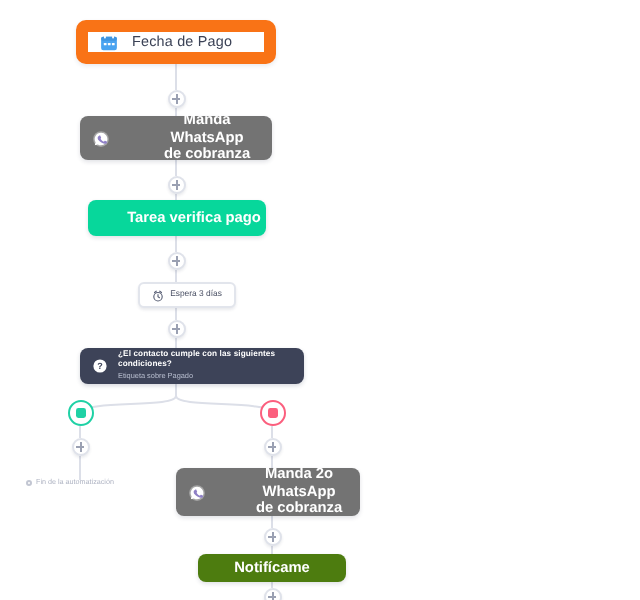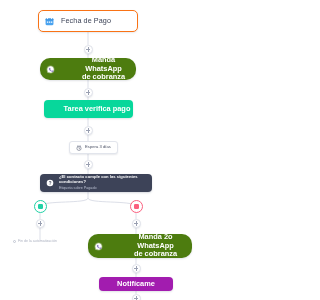--- a/index.html
+++ b/index.html
@@ -25,42 +25,41 @@
     align-items: center;
     justify-content: center;
     border-radius: 4px;
     text-align: center;
     line-height: 1.15;
   }
 
   
   .node.trigger {
     background: #ffffff;
-    border: 1px solid #f97316;
+    border: 6px solid #f97316;
     border-radius: 5px;
     box-shadow: 0 1px 2px rgba(40,50,80,.10);
     padding: 0 6px;
     gap: 7px;
     justify-content: flex-start;
   }
   .node.trigger .label {
     font-size: 7.2px;
     color: #3b4256;
     letter-spacing: .1px;
   }
 
   
   .node.purple {
-    background: #4d7c0f;
+    background: #737373;
     color: #ffffff;
     box-shadow: 0 1px 2px rgba(40,50,80,.14);
     gap: 22px;
     justify-content: flex-start;
     padding: 0 6px;
-    border-radius: 10px;
   }
   .node.purple .label {
     font-size: 7.4px;
     font-weight: bold;
     color: #ffffff;
     flex: 1;
   }
 
   
   .node.green {
@@ -70,21 +69,21 @@
   }
   .node.green .label {
     font-size: 7.4px;
     font-weight: bold;
     color: #ffffff;
     margin-left: 17px;
   }
 
   
   .node.cyan {
-    background: #a21caf;
+    background: #4d7c0f;
     color: #ffffff;
     box-shadow: 0 1px 2px rgba(40,50,80,.14);
   }
   .node.cyan .label {
     font-size: 7.4px;
     font-weight: bold;
     color: #ffffff;
   }
 
   
@@ -285,21 +284,21 @@
   </div>
 
   <div class="plusbtn" style="left:35.5px; top:219px;"></div>
   <div class="plusbtn" style="left:131.5px; top:219px;"></div>
 
   <div class="endcap" style="left:13px; top:239px;">
     <span class="dot"></span>
     <span>Fin de la automatización</span>
   </div>
 
-  <div class="node purple" style="left:88px; top:234px; width:104px; height:24px;">
+  <div class="node purple" style="left:88px; top:234px; width:92px; height:24px;">
     <span class="ico">
       <svg width="9" height="9" viewBox="0 0 16 16">
         <circle cx="8" cy="8" r="7" fill="#ffffff" opacity=".35"></circle>
         <path d="M8 2.4a5.6 5.6 0 0 0-4.8 8.5L2.5 13.5l2.7-.7A5.6 5.6 0 1 0 8 2.4z" fill="#ffffff"></path>
         <path d="M6.2 5.3c.15-.35.3-.35.45-.35h.38c.12 0 .29-.05.45.34l.6 1.45c.06.14.1.3-.02.46l-.28.35c-.09.11-.19.23-.08.43.11.2.5.82 1.07 1.33.74.66 1.36.87 1.55.97.2.1.31.08.43-.05l.5-.58c.14-.17.26-.12.43-.06l1.36.64c.2.1.33.14.38.22.05.08.05.46-.11.9-.16.44-.95.86-1.3.89-.36.03-.69.16-2.33-.49C7.1 10.88 5.9 9.1 5.8 8.98c-.1-.12-.77-1.02-.77-1.95 0-.93.49-1.39.66-1.58z" fill="#8f80c6"></path>
       </svg>
     </span>
     <span class="label"><span>Manda 2o WhatsApp</span><br><span>de cobranza</span></span>
   </div>
 

